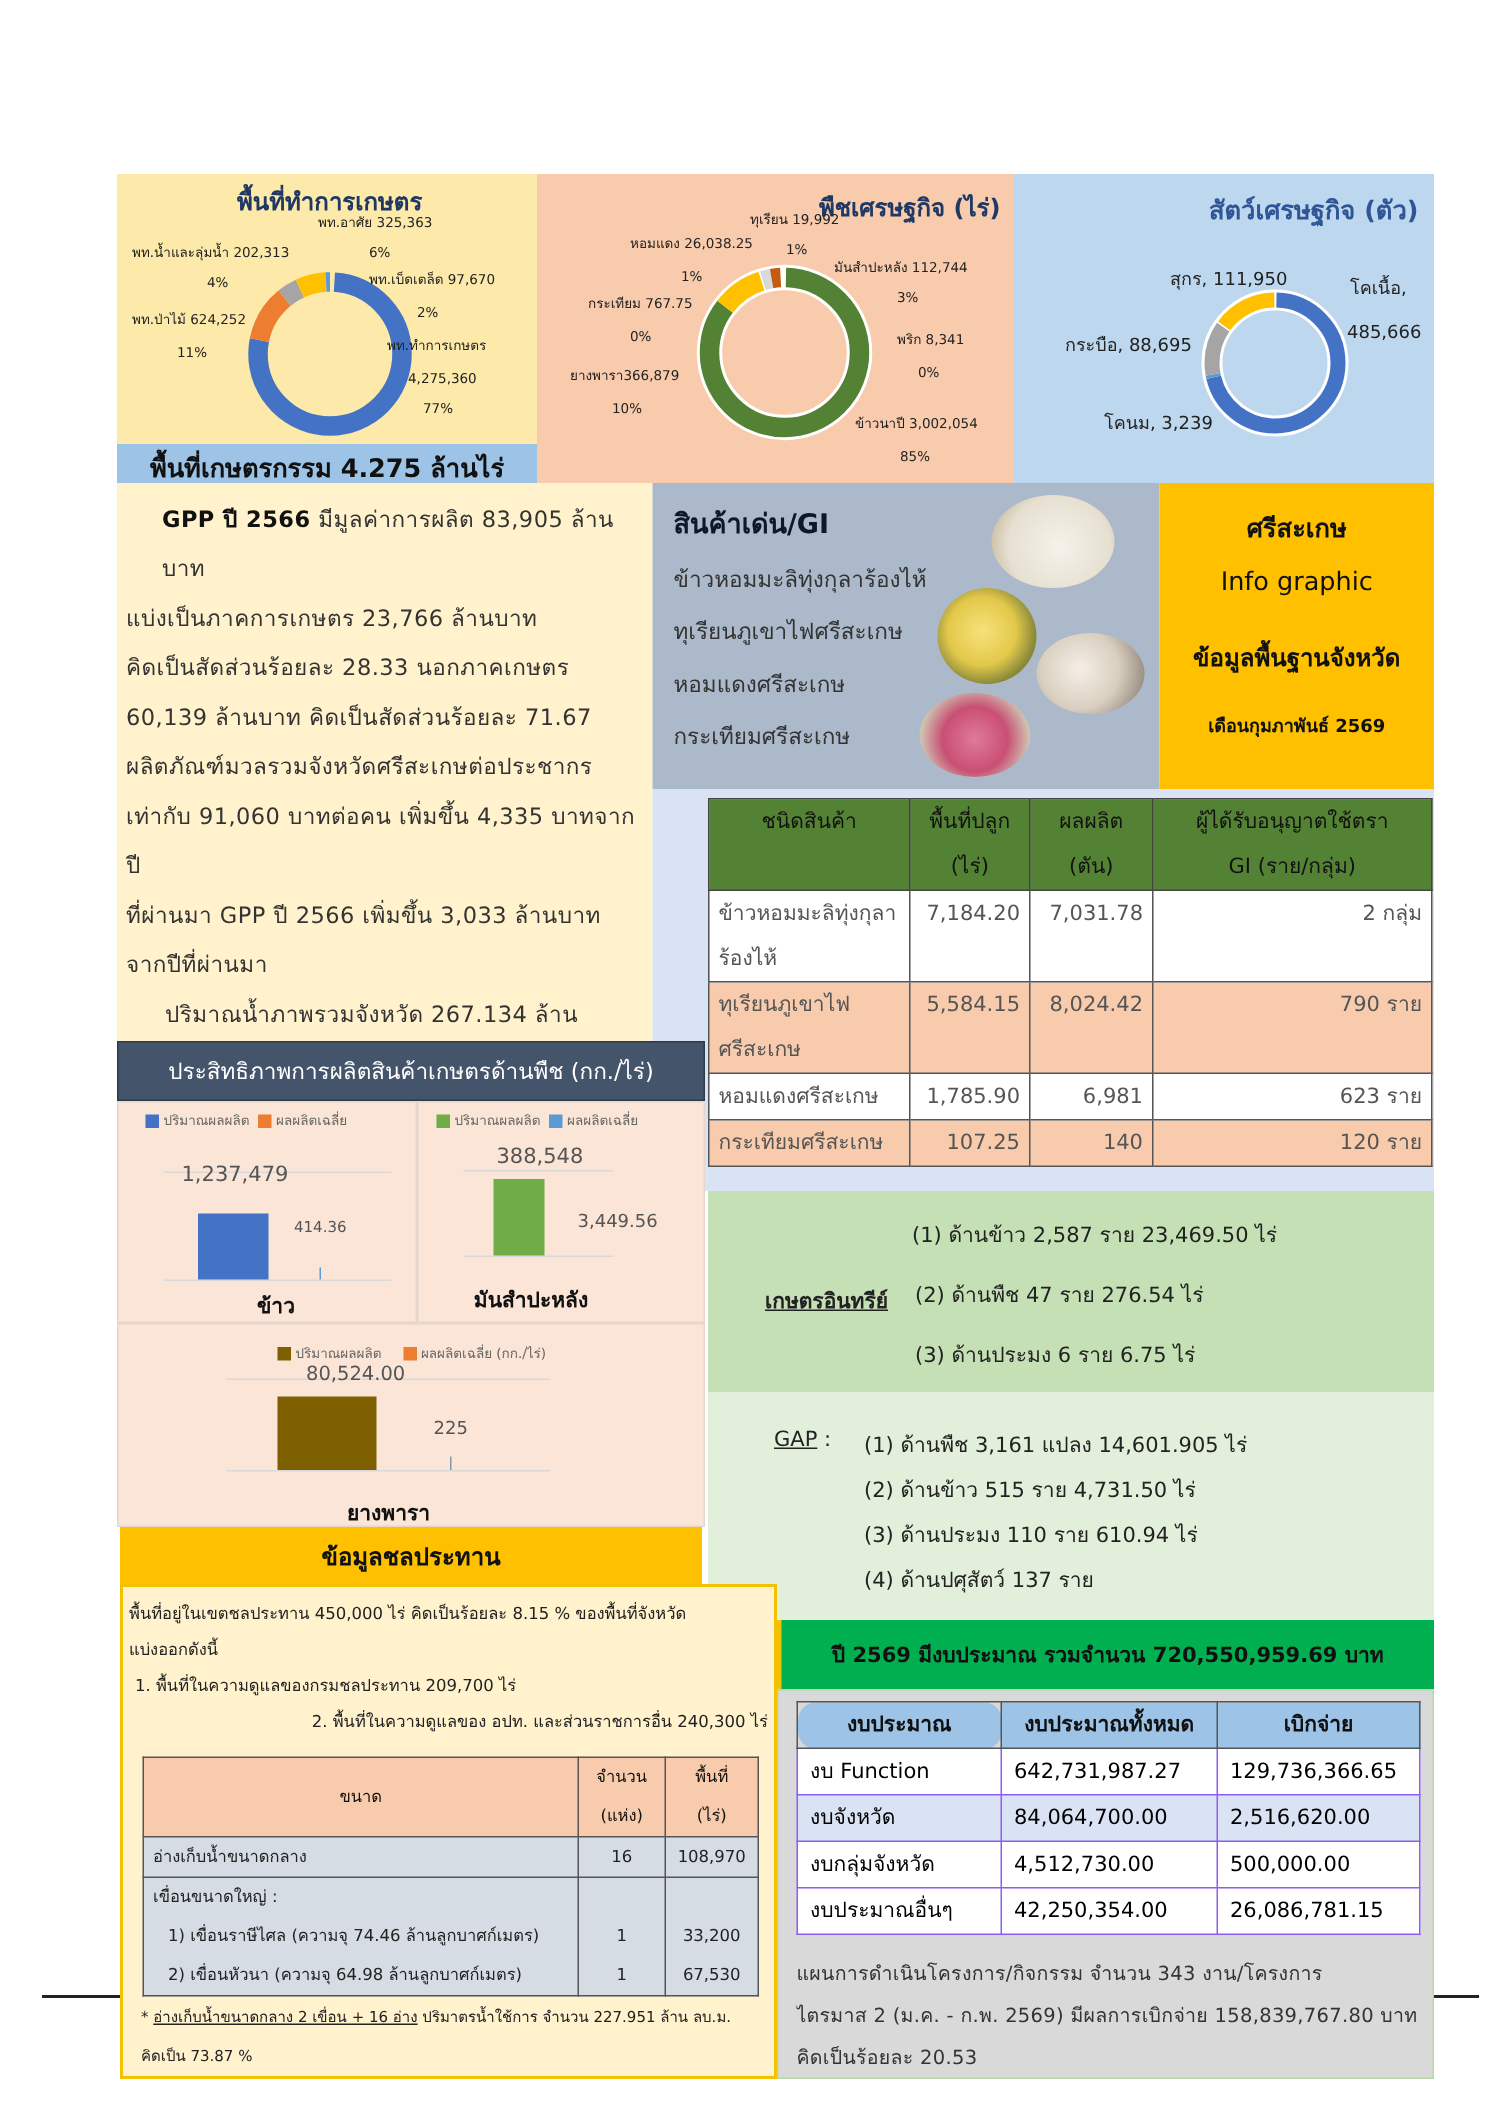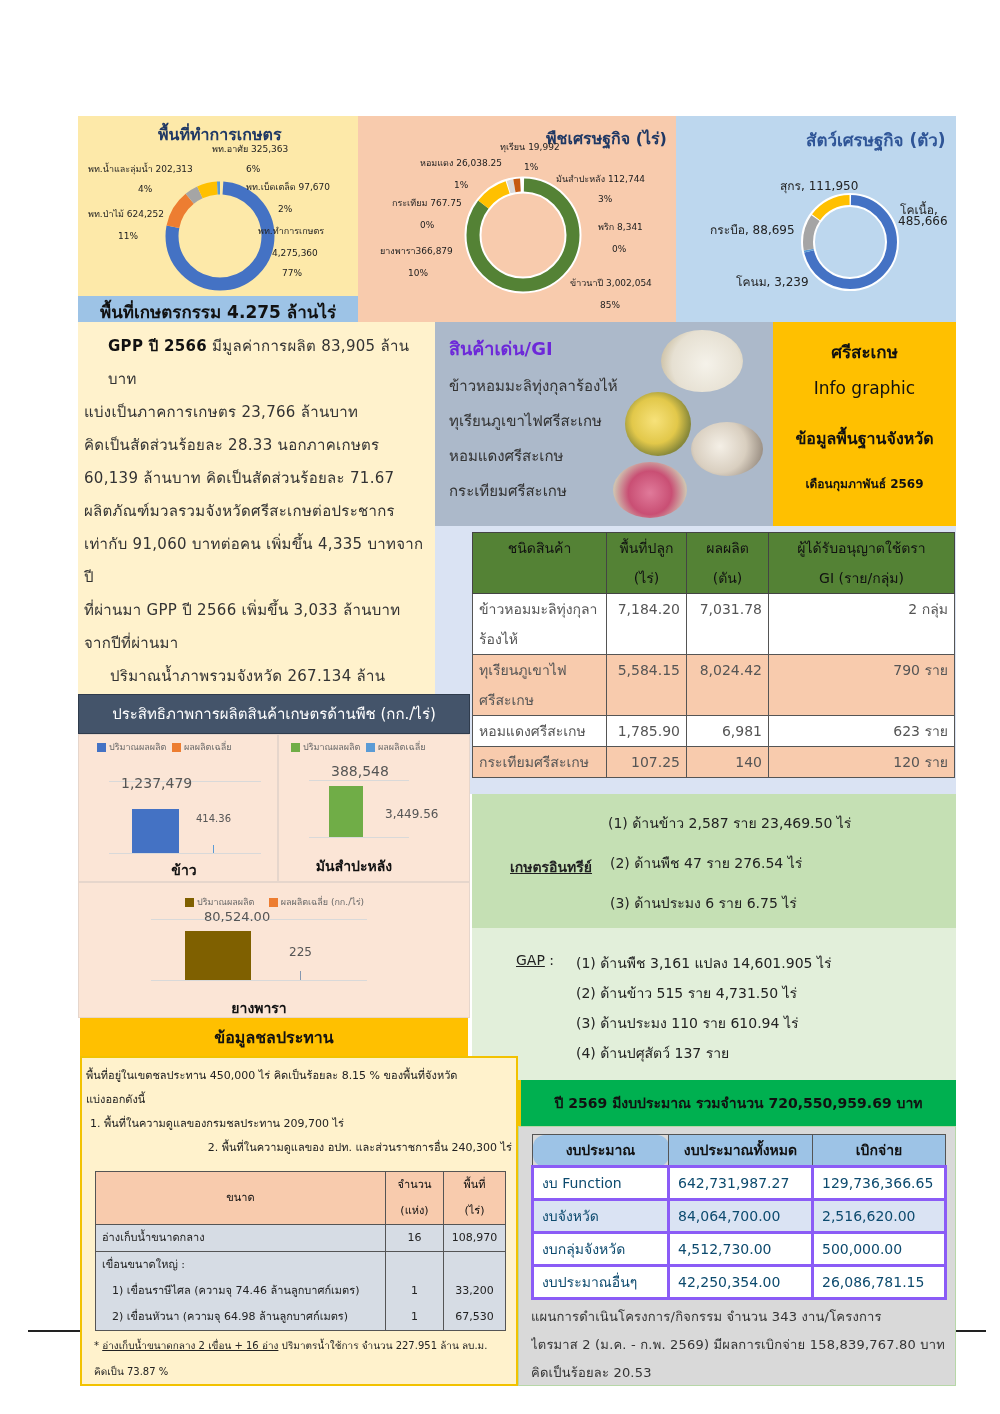--- a/index.html
+++ b/index.html
@@ -18,21 +18,21 @@
   .lbl2 { position:absolute; font-size:12px; color:#222; white-space:nowrap; }
 
   
   #gpp { left: 78px; top: 322px; width: 357px; height: 372px; background: #fff2cc; padding: 8px 6px 0 6px; }
   #gpp p { font-size: 15px; line-height: 33px; letter-spacing: 0.3px; color:#333; }
   #gpp .ind { padding-left: 26px; }
   #gpp b { color:#111; }
 
   
   #gi { left: 435px; top: 322px; width: 338px; height: 204px; background: #acb9ca; padding: 12px 14px; }
-  #gi .gititle { font-size: 18px; font-weight: bold; color: #6d28d9; margin-bottom: 6px; }
+  #gi .gititle { font-size: 18px; font-weight: bold; color: #0f172a; margin-bottom: 6px; }
   #gi .giitem { font-size: 15px; line-height: 35px; color: #333; }
   .photo { position:absolute; border-radius:50%; }
 
   #info { left: 773px; top: 322px; width: 183px; height: 204px; background: #ffc000; text-align:center; color:#111; }
   #info div { position:absolute; left:0; width:183px; }
 
   
   #gi-wrap { left: 435px; top: 526px; width: 521px; height: 268px; background: #dae3f3; }
   #gi-table { position:absolute; left: 37px; top: 6px; width: 483px; border-collapse: collapse; font-size: 14px; }
   #gi-table th { background: #548235; color:#111; font-weight: normal; border: 1px solid #444; line-height: 30px; font-size: 14px; }
@@ -65,21 +65,21 @@
   #org { left: 472px; top: 794px; width: 484px; height: 134px; background: #c5e0b4; }
   #gap { left: 472px; top: 928px; width: 484px; height: 152px; background: #e2efda; }
   .ol { position:absolute; font-size:14px; color:#222; white-space:nowrap; }
   .ul { text-decoration: underline; }
 
   
   #budget-title { left: 518px; top: 1080px; width: 438px; height: 46px; background: #00b050; display:flex; align-items:center; justify-content:center; font-weight:bold; font-size:14px; color:#111; border-left: 3px solid #f2c200; }
   #budget { left: 518px; top: 1126px; width: 438px; height: 260px; background: #d9d9d9; border: 1px solid #b7d7a8; }
   #budget-table { position:absolute; left: 12px; top: 7px; width: 416px; border-collapse: collapse; font-size: 14px; }
   #budget-table th { background:#9dc3e6; border:1px solid #555; line-height:30px; font-weight:bold; color:#111; font-size:14px; }
-  #budget-table td { border:3px solid #8b5cf6; line-height:30px; padding: 0 8px; color:#0c4a6e; }
+  #budget-table td { border:1px solid #8b5cf6; line-height:30px; padding: 0 8px; color:#000000; }
   #budget-table td.num { text-align:left; }
   #budget-table tr.w td { background:#fff; }
   #budget-table tr.b td { background:#dae3f3; }
   #budget-note { position:absolute; left: 12px; top: 176px; width: 420px; font-size: 13px; line-height: 28px; color:#333; letter-spacing:0.2px; height: 82px; overflow:hidden; }
 </style>
 </head>
 <body>
 
 <div class="hline" style="left:28px; top:1330px; width:52px;"></div>
 <div class="hline" style="left:956px; top:1330px; width:30px;"></div>
@@ -141,21 +141,21 @@
   <svg class="abs" style="left:124px; top:74px;" width="100" height="104" viewBox="0 0 100 104">
     <g transform="translate(50,52) rotate(-90)">
       <circle r="42" fill="none" stroke="#fff" stroke-width="14"></circle>
       <circle r="42" fill="none" stroke="#4472c4" stroke-width="10" stroke-dasharray="187 263.9" stroke-dashoffset="-1"></circle>
       <circle r="42" fill="none" stroke="#5b9bd5" stroke-width="10" stroke-dasharray="2 263.9" stroke-dashoffset="-188"></circle>
       <circle r="42" fill="none" stroke="#a5a5a5" stroke-width="10" stroke-dasharray="33 263.9" stroke-dashoffset="-190"></circle>
       <circle r="42" fill="none" stroke="#ffc000" stroke-width="10" stroke-dasharray="39 263.9" stroke-dashoffset="-224"></circle>
     </g>
   </svg>
   <div class="lbl2" style="left:104px; top:60px;">สุกร, 111,950</div>
-  <div class="lbl2" style="left:224px; top:84px;">โคเนื้อ,</div>
+  <div class="lbl2" style="left:224px; top:66px;">โคเนื้อ,</div>
   <div class="lbl2" style="left:222px; top:98px;">485,666</div>
   <div class="lbl2" style="left:34px; top:104px;">กระบือ, 88,695</div>
   <div class="lbl2" style="left:60px; top:156px;">โคนม, 3,239</div>
 </div>
 
 <div class="abs" id="gpp">
   <p style="padding-left:24px;"><b>GPP ปี 2566</b><span> มีมูลค่าการผลิต 83,905 ล้านบาท</span></p>
   <p>แบ่งเป็นภาคการเกษตร 23,766 ล้านบาท</p>
   <p>คิดเป็นสัดส่วนร้อยละ 28.33 นอกภาคเกษตร</p>
   <p>60,139 ล้านบาท คิดเป็นสัดส่วนร้อยละ 71.67</p>

